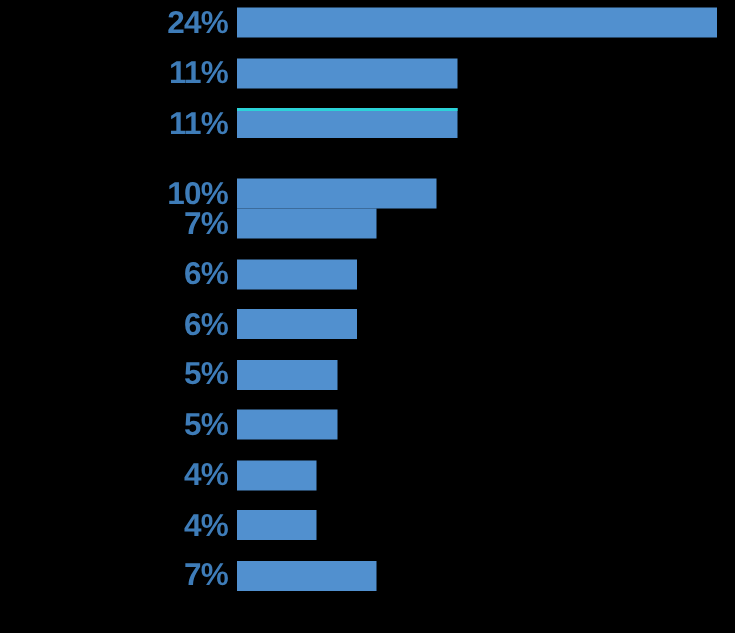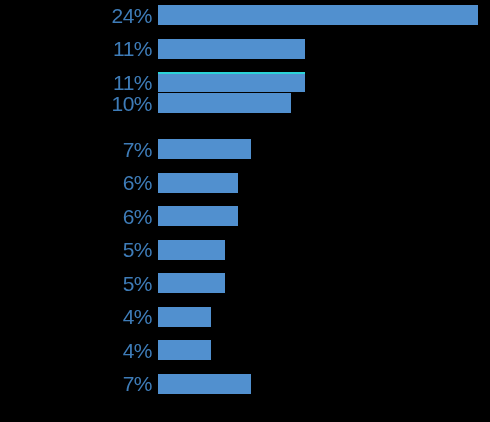--- a/index.html
+++ b/index.html
@@ -34,21 +34,21 @@
     width: 490px;
     display: flex;
     align-items: center;
   }
   .bar-label {
     position: absolute;
     left: 0;
     width: 152px;
     text-align: right;
     color: #3e7cb8;
-    font-weight: normal;
+    font-weight: bold;
     font-size: 21px;
     line-height: 1;
     letter-spacing: -0.5px;
     font-family: "Liberation Sans", sans-serif;
     white-space: nowrap;
     user-select: none;
   }
   .bar-track {
     position: absolute;
     left: 158px;
@@ -80,21 +80,21 @@
         <div class="bar-track" style="left: 158px; width: 147px;">
           <div class="bar-fill" style="width: 100%; background: rgb(81, 144, 207);"></div>
         </div>
       </div>
       <div class="bar-row" style="top: 72px; height: 20px;">
         <div class="bar-label">11%</div>
         <div class="bar-track" style="left: 158px; width: 147px;">
           <div class="bar-fill has-accent" style="width: 100%; background: rgb(81, 144, 207);"></div>
         </div>
       </div>
-      <div class="bar-row" style="top: 93px; height: 20px;">
+      <div class="bar-row" style="top: 119px; height: 20px;">
         <div class="bar-label">10%</div>
         <div class="bar-track" style="left: 158px; width: 133px;">
           <div class="bar-fill" style="width: 100%; background: rgb(81, 144, 207);"></div>
         </div>
       </div>
       <div class="bar-row" style="top: 139px; height: 20px;">
         <div class="bar-label">7%</div>
         <div class="bar-track" style="left: 158px; width: 93px;">
           <div class="bar-fill" style="width: 100%; background: rgb(81, 144, 207);"></div>
         </div>

